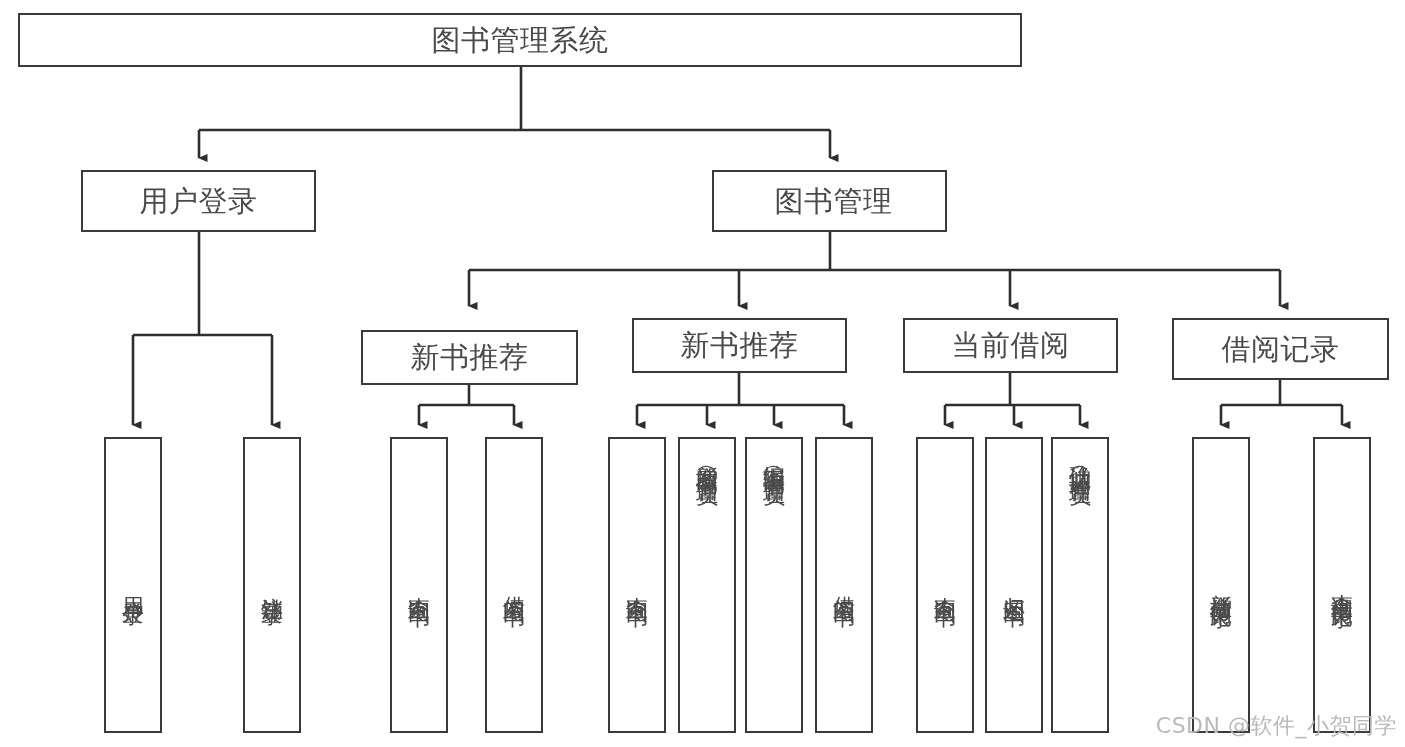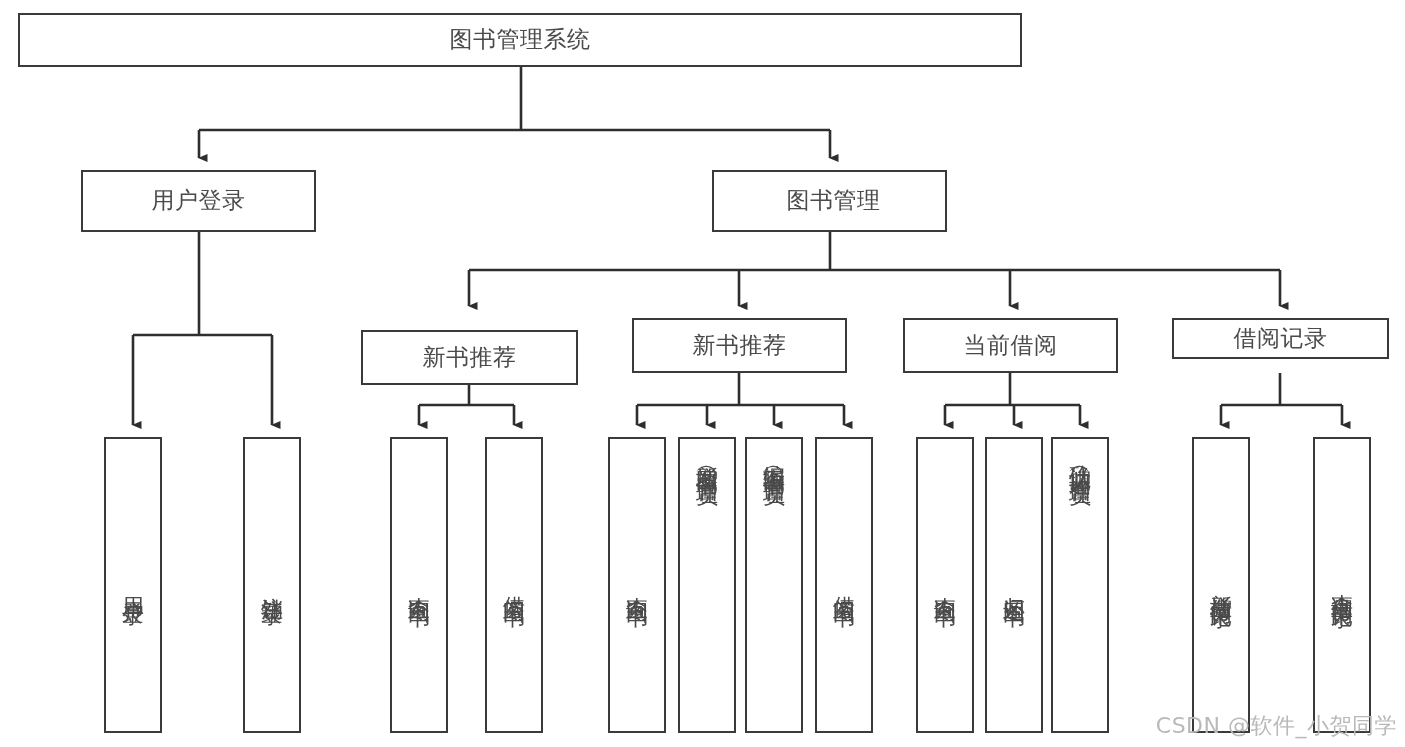--- a/index.html
+++ b/index.html
@@ -38,21 +38,21 @@
   }
   .node .lbl {
     display: block;
     text-align: center;
     line-height: 1.12;
     color: #4a4a4a;
     letter-spacing: 0.5px;
   }
   
   .node.h .lbl {
-    font-size: 23px;
+    font-size: 29px;
     white-space: nowrap;
   }
   
   .node.v {
     align-items: flex-start;
     padding-top: 8px;
     overflow: hidden;
   }
   .node.v .lbl {
     writing-mode: vertical-rl;
@@ -146,21 +146,21 @@
 
   <div class="node h" style="left:361px; top:318px; width:217px; height:55px;margin-top:12px;">
     <span class="lbl">新书推荐</span>
   </div>
   <div class="node h" style="left:632px; top:318px; width:215px; height:55px;">
     <span class="lbl">新书推荐</span>
   </div>
   <div class="node h" style="left:903px; top:318px; width:215px; height:55px;">
     <span class="lbl">当前借阅</span>
   </div>
-  <div class="node h" style="left:1172px; top:318px; width:217px; height:41px;justify-content:center;">
+  <div class="node h" style="left:1172px; top:318px; width:217px; height:62px;justify-content:center;">
     <span class="lbl">借阅记录</span>
   </div>
 
   <div class="node v mid" style="left:104px; top:437px; width:58px; height:296px;">
     <span class="lbl">用户登录</span>
   </div>
   <div class="node v mid" style="left:243px; top:437px; width:58px; height:296px;">
     <span class="lbl">注销登录</span>
   </div>
 

